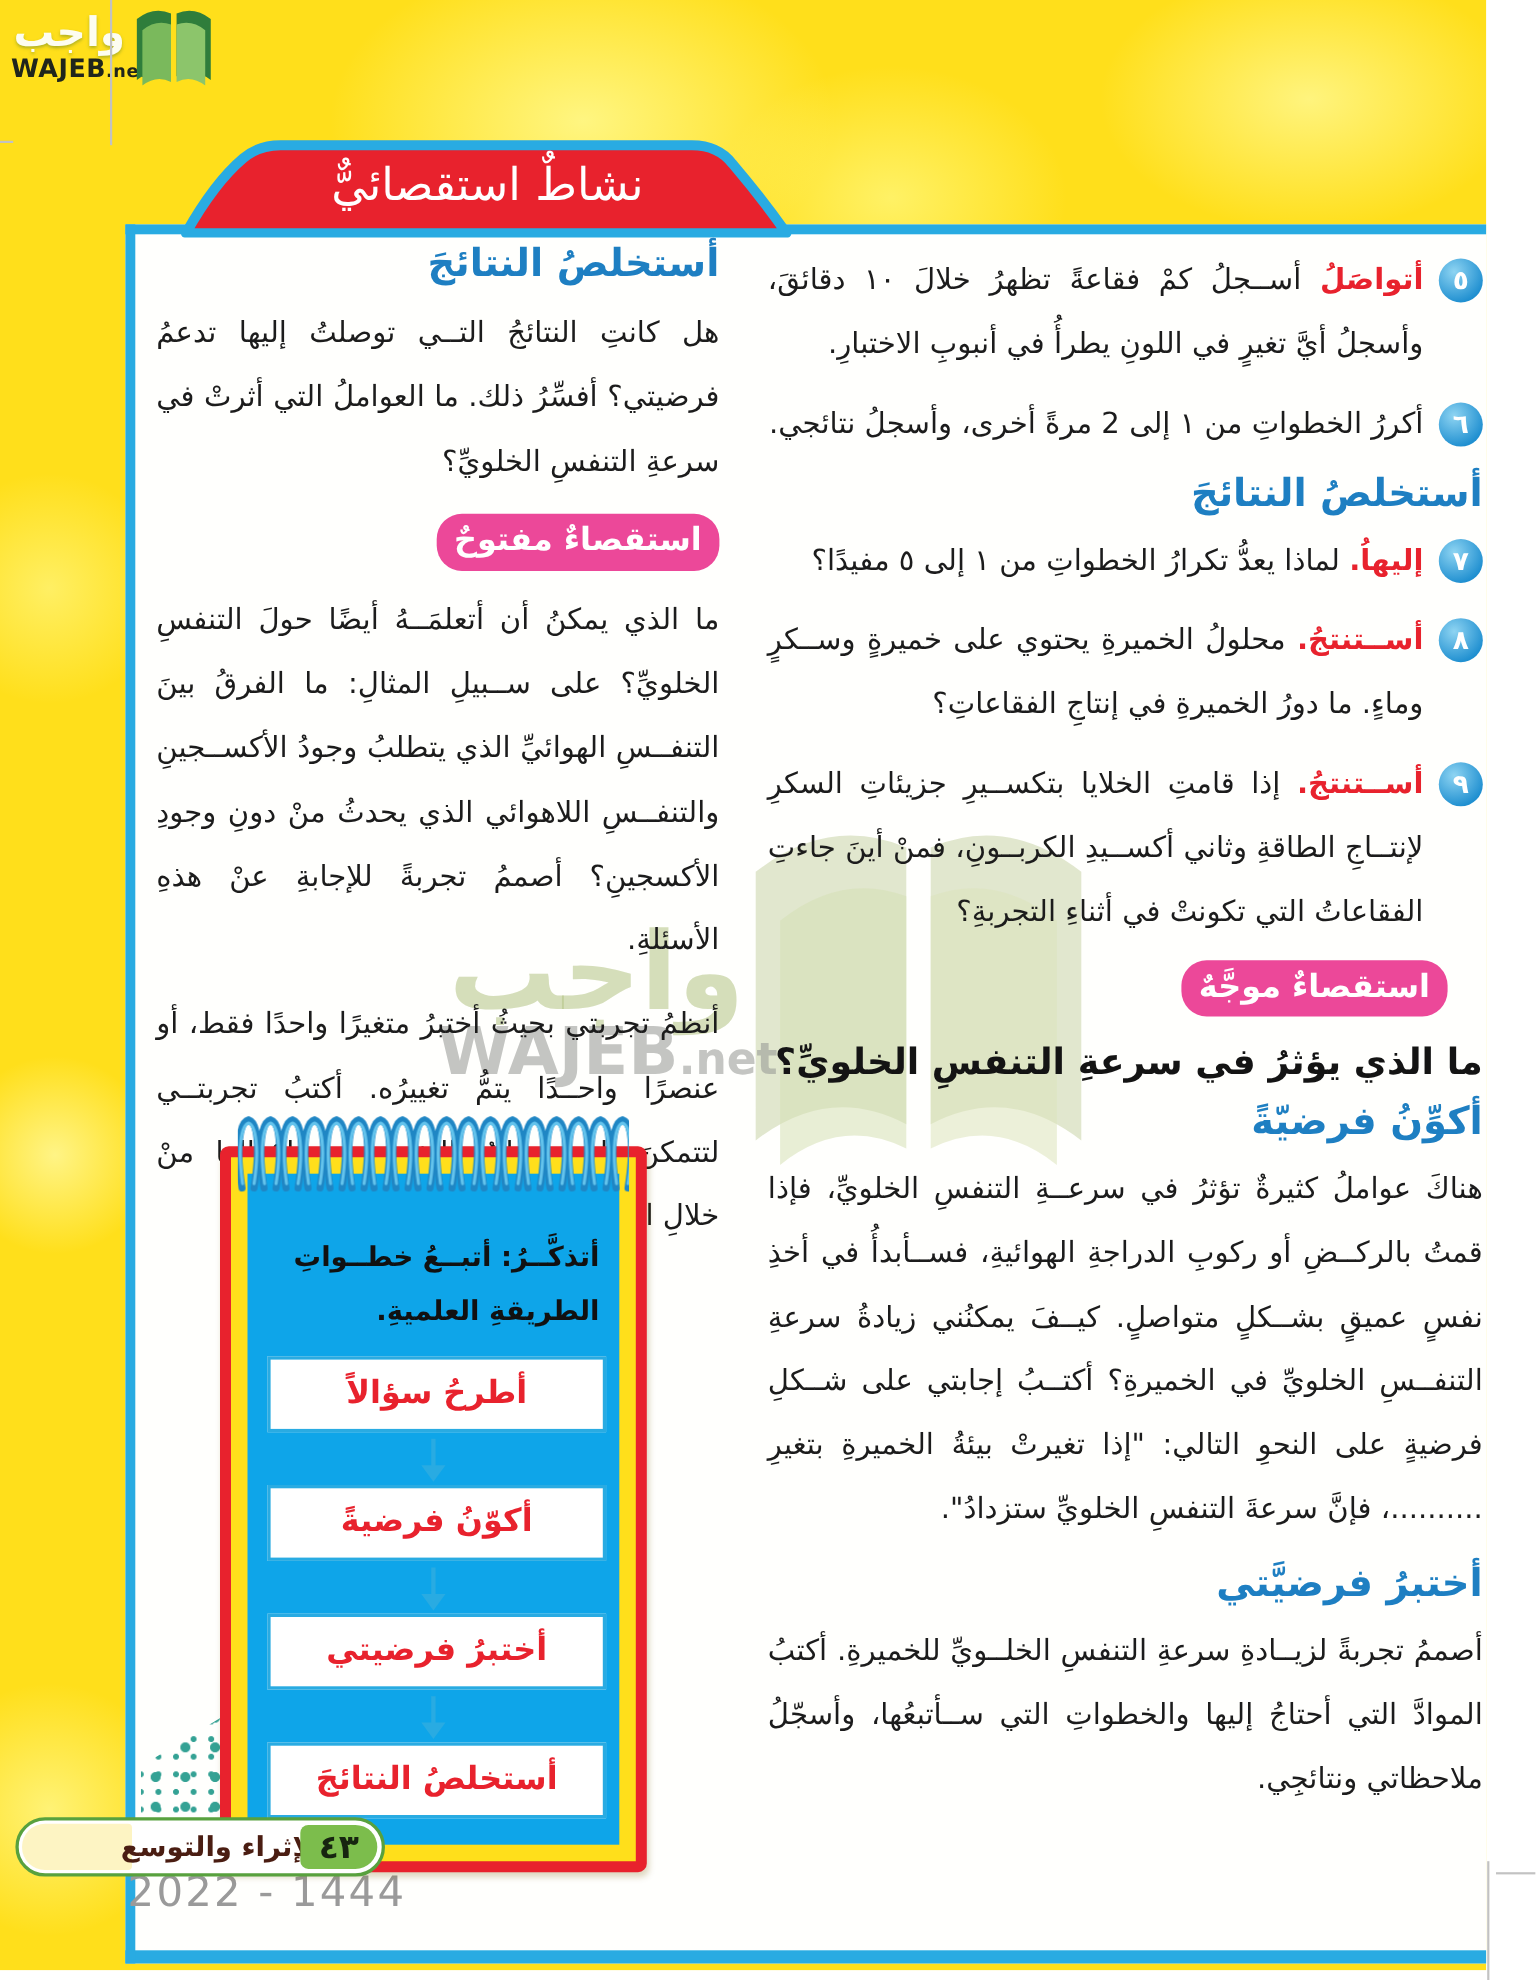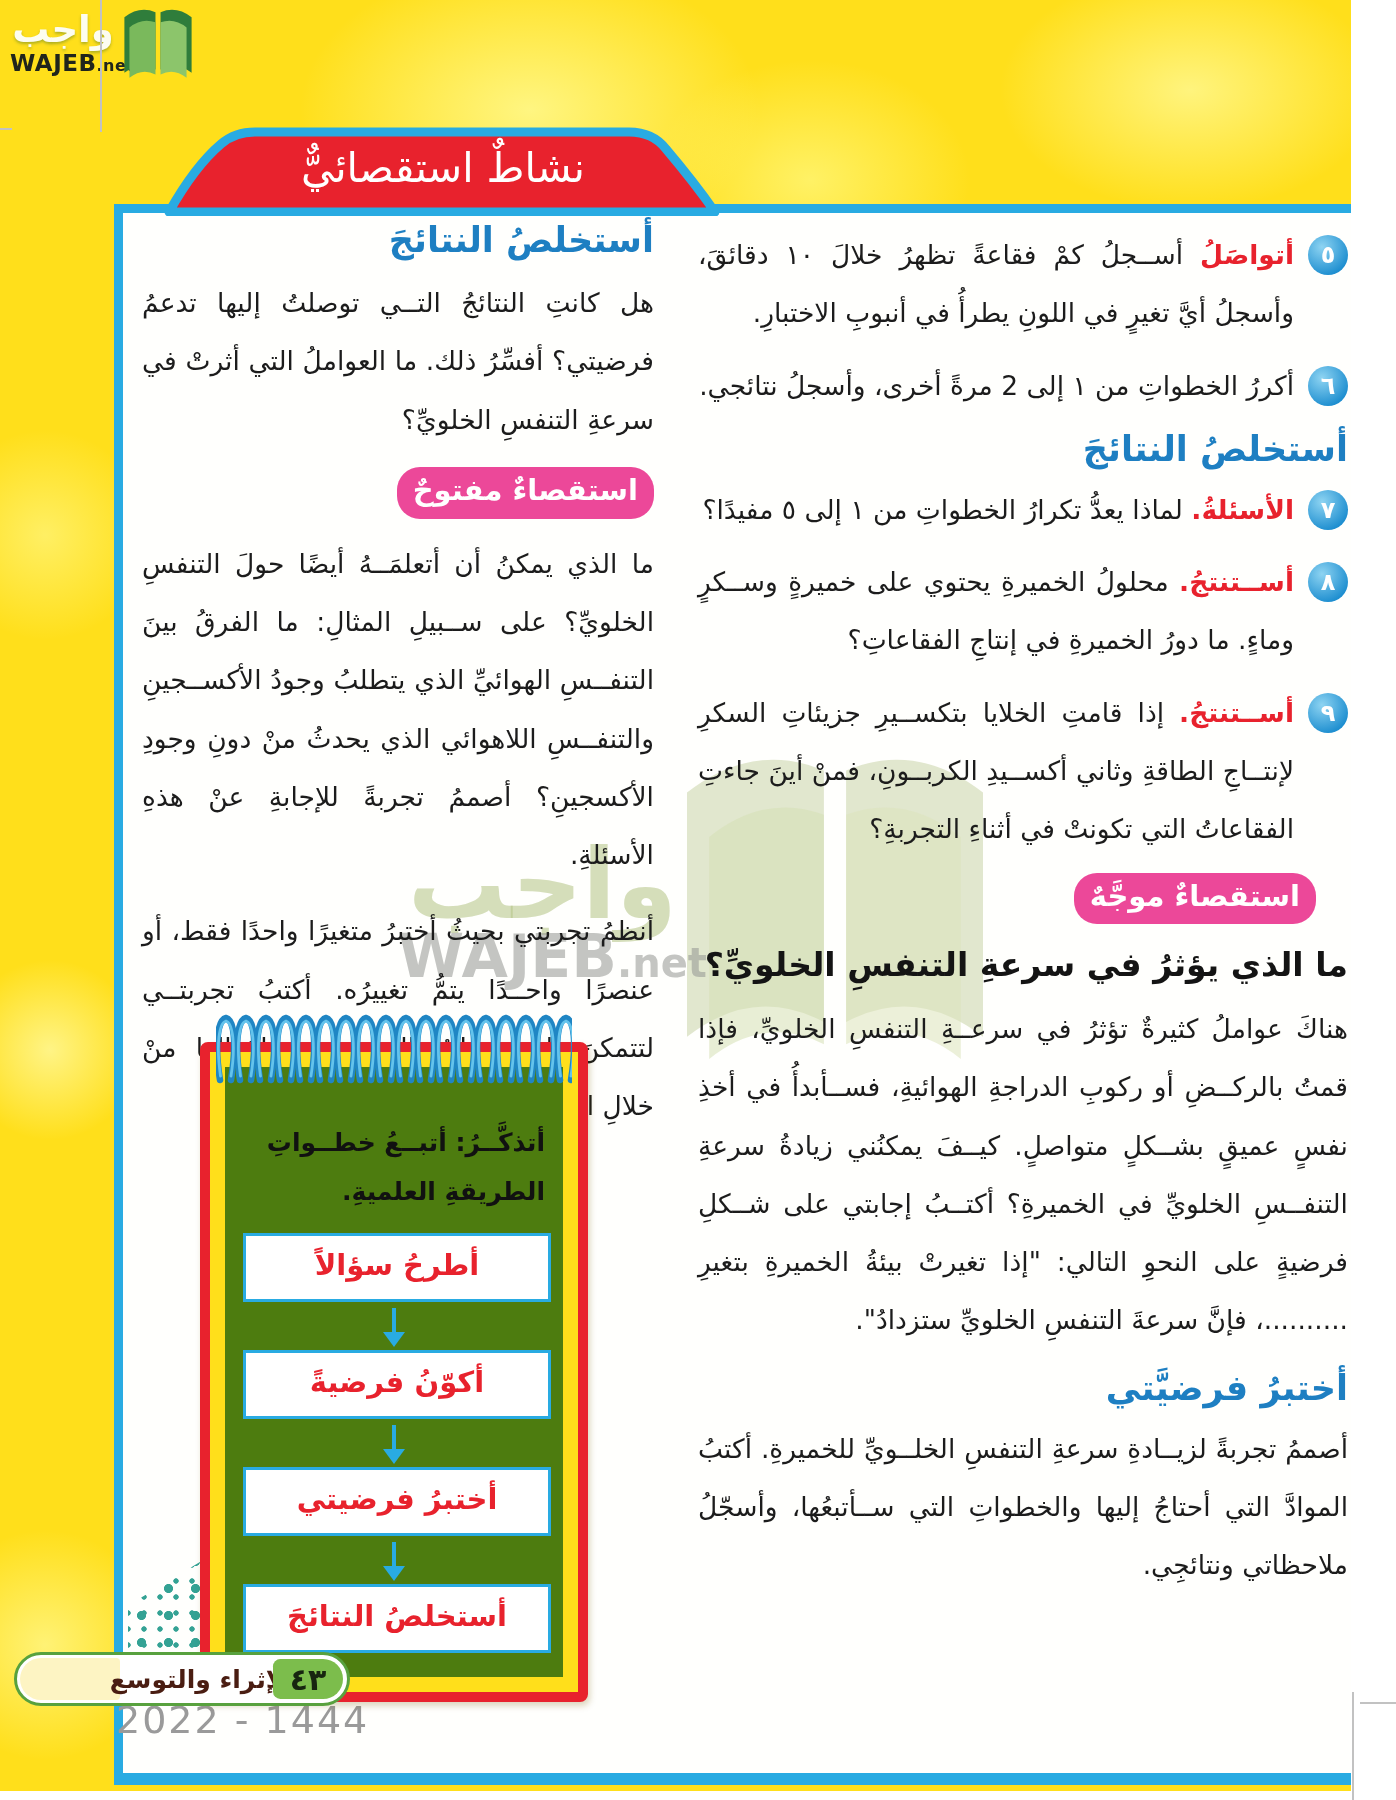--- a/index.html
+++ b/index.html
@@ -75,21 +75,21 @@
   }
   .num-item .body-p{flex:1;margin:0 0 6px;}
   .q-head{font-size:33px;font-weight:bold;color:#141414;margin:6px 0 10px;line-height:1.5;}
   
   .notepad{position:absolute;left:200px;top:1012px;width:388px;}
   .spiral{position:relative;z-index:3;display:block;margin:0 auto -42px;}
   .np-frame{
     position:relative;z-index:1;border:10px solid #e8222d;border-radius:8px;
     background:#ffdf1b;padding:15px;box-shadow:2px 4px 6px rgba(120,90,0,.25);
   }
-  .np-inner{background:#4d7c0f;padding:52px 18px 24px;}
+  .np-inner{background:#0ea5e9;padding:52px 18px 24px;}
   .np-remember{font-size:25px;font-weight:bold;line-height:1.95;color:#111;margin:0 0 16px;text-align:right;direction:rtl;}
   .np-step{
     width:308px;margin:0 auto;background:#ffffff;border:3px solid #29abe2;
     color:#e8222d;font-weight:bold;font-size:29px;text-align:center;
     padding:12px 6px 17px;box-sizing:border-box;direction:rtl;
   }
   .np-arrow{width:4px;height:26px;background:#29abe2;margin:6px auto 16px;position:relative;}
   .np-arrow::after{
     content:'';position:absolute;left:50%;transform:translateX(-50%);bottom:-13px;
     border-left:11px solid transparent;border-right:11px solid transparent;
@@ -204,39 +204,40 @@
 
   <div class="num-item">
     <span class="num">٦</span>
     <p class="body-p"><span class="kw"></span><span>أكررُ الخطواتِ من ١ إلى 2 مرةً أخرى، وأسجلُ نتائجي.</span></p>
   </div>
 
   <h2 class="blue">أستخلصُ النتائجَ</h2>
 
   <div class="num-item">
     <span class="num">٧</span>
-    <p class="body-p"><span class="kw">الأسئلةُ.</span> <span>لماذا يعدُّ تكرارُ الخطواتِ من ١ إلى ٥ مفيدًا؟</span></p>
+    <p class="body-p"><span class="kw">إليهاُ.</span> <span>لماذا يعدُّ تكرارُ الخطواتِ من ١ إلى ٥ مفيدًا؟</span></p>
   </div>
 
   <div class="num-item">
     <span class="num">٨</span>
     <p class="body-p"><span class="kw">أســتنتجُ.</span> <span>محلولُ الخميرةِ يحتوي على خميرةٍ وســكرٍ وماءٍ. ما دورُ الخميرةِ في إنتاجِ الفقاعاتِ؟</span></p>
   </div>
 
   <div class="num-item">
     <span class="num">٩</span>
     <p class="body-p"><span class="kw">أســتنتجُ.</span> <span>إذا قامتِ الخلايا بتكســيرِ جزيئاتِ السكرِ لإنتــاجِ الطاقةِ وثاني أكســيدِ الكربــونِ، فمنْ أينَ جاءتِ الفقاعاتُ التي تكونتْ في أثناءِ التجربةِ؟</span></p>
   </div>
 
   <div class="badge-row indent">
     <span class="badge">استقصاءٌ موجَّهٌ</span>
   </div>
 
   <div class="q-head">ما الذي يؤثرُ في سرعةِ التنفسِ الخلويِّ؟</div>
 
+  <h2 class="blue">أكوِّنُ فرضيّةً</h2>
   <p class="body-p">هناكَ عواملُ كثيرةٌ تؤثرُ في سرعــةِ التنفسِ الخلويِّ، فإذا قمتُ بالركــضِ أو ركوبِ الدراجةِ الهوائيةِ، فســأبدأُ في أخذِ نفسٍ عميقٍ بشــكلٍ متواصلٍ. كيــفَ يمكنُني زيادةُ سرعةِ التنفــسِ الخلويِّ في الخميرةِ؟ أكتــبُ إجابتي على شــكلِ فرضيةٍ على النحوِ التالي: "إذا تغيرتْ بيئةُ الخميرةِ بتغيرِ ..........، فإنَّ سرعةَ التنفسِ الخلويِّ ستزدادُ".</p>
 
   <h2 class="blue">أختبرُ فرضيَّتي</h2>
   <p class="body-p">أصممُ تجربةً لزيــادةِ سرعةِ التنفسِ الخلــويِّ للخميرةِ. أكتبُ الموادَّ التي أحتاجُ إليها والخطواتِ التي ســأتبعُها، وأسجّلُ ملاحظاتي ونتائجِي.</p>
 </div>
 
 <div class="moe-dots"></div>
 <div class="moe-ar">وزارة التعليم</div>
 <div class="moe-en">Ministry of Education</div>
 <div class="moe-year">2022 - 1444</div>

